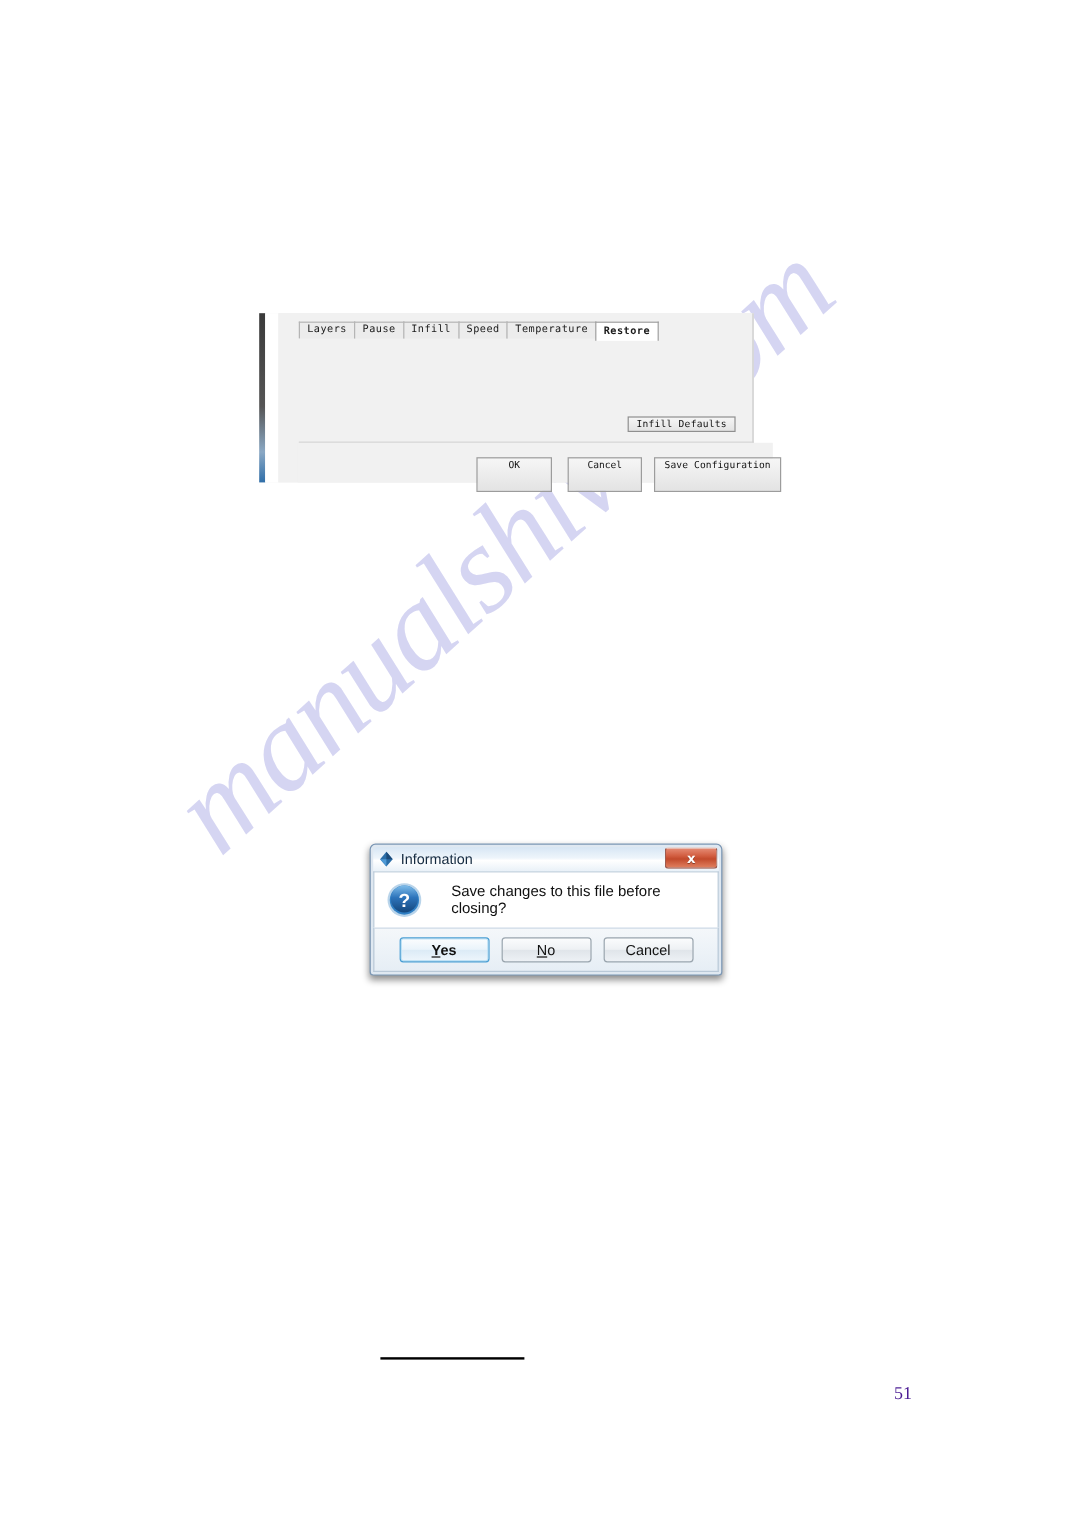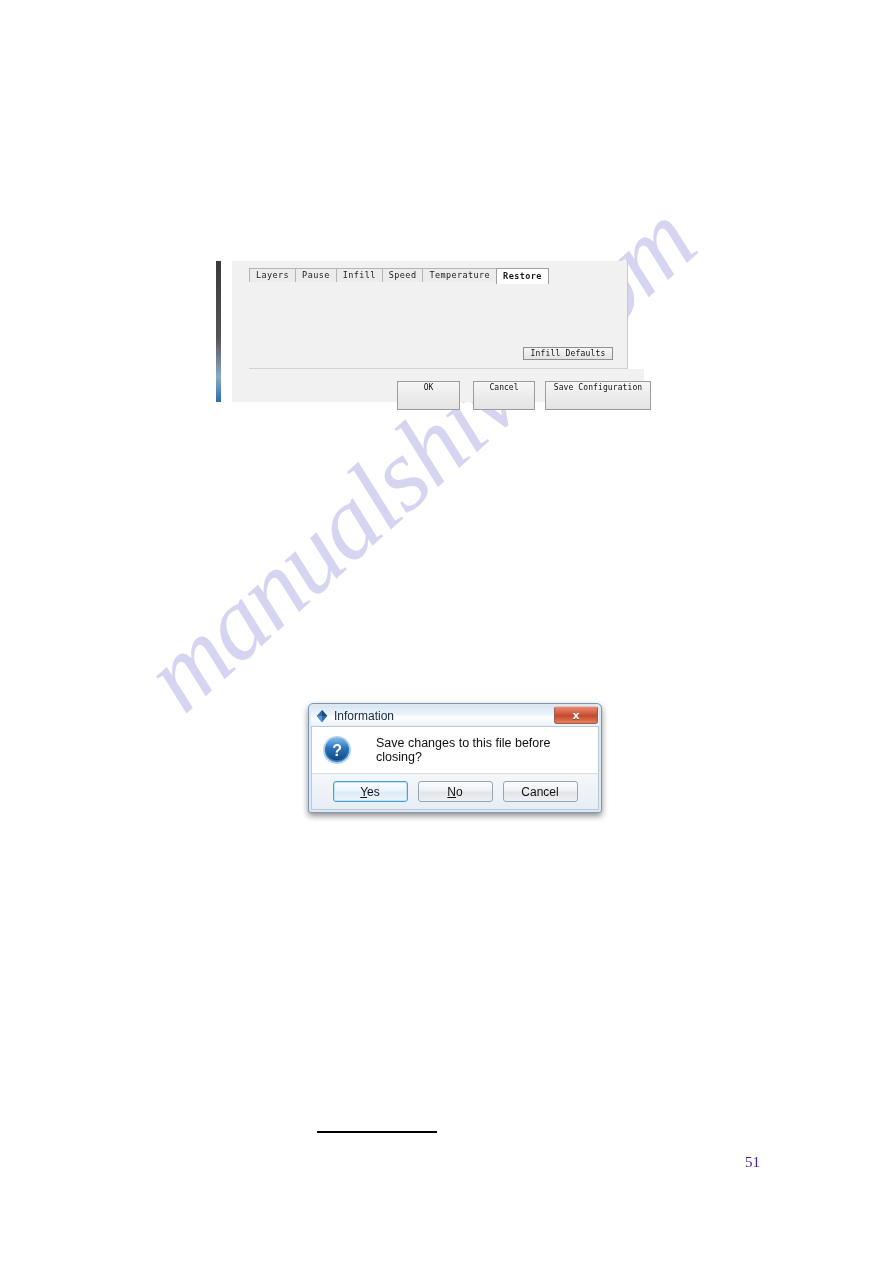--- a/index.html
+++ b/index.html
@@ -321,20 +321,21 @@
     border-radius: 3px;
     display: flex;
     align-items: center;
     justify-content: center;
     box-sizing: border-box;
   }
   #info-dialog .dlg-btn.focused {
     border: 1px solid #4a9fd4;
     box-shadow: 0 0 0 1px #bfe2f5 inset;
     background: linear-gradient(to bottom, #fcfdfe 0%, #eaf4fb 48%, #dcebf6 52%, #eef6fc 100%);
+    font-weight: bold;
   }
   #info-dialog .dlg-btn u { text-underline-offset: 1px; }
 
   
   #footer-rule {
     position: absolute;
     left: 317px;
     top: 1131px;
     width: 120px;
     height: 2px;

